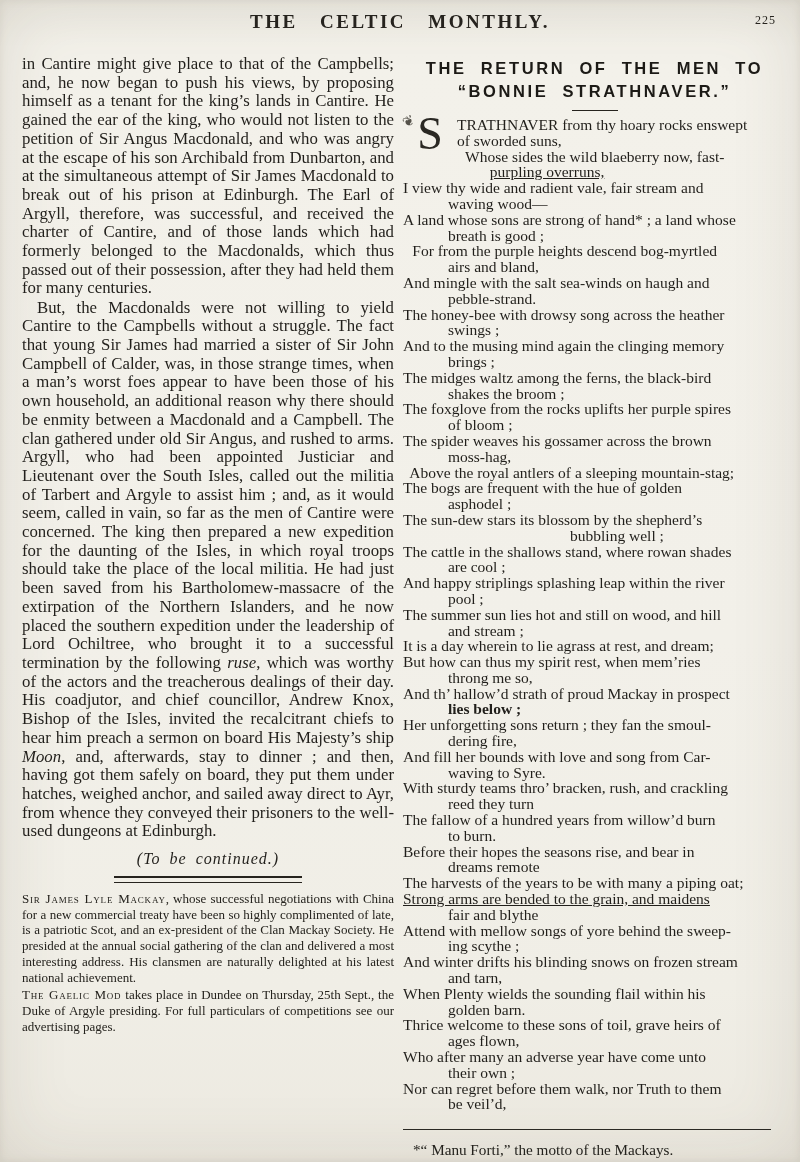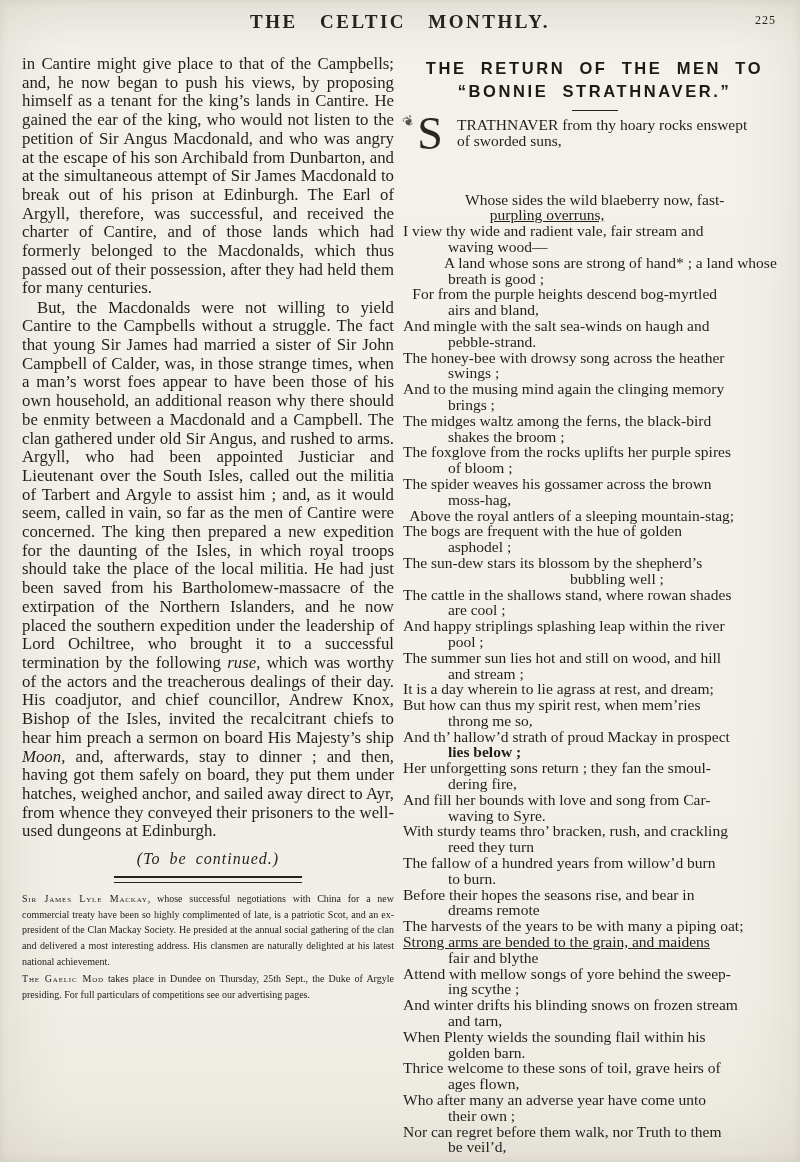--- a/index.html
+++ b/index.html
@@ -33,21 +33,21 @@
   .body-para.indent{text-indent:15px;margin-top:0.5px;}
   .it{font-style:italic;}
   .continued{
     margin-top:9px;text-align:center;font-style:italic;font-size:16px;letter-spacing:1px;word-spacing:4px;
   }
   .double-rule{
     width:188px;margin:8px auto 0 auto;height:3.6px;
     border-top:2.6px solid #26231e;border-bottom:1.2px solid #26231e;
   }
   .note{
-    margin:8px 0 0 0;font-size:10px;line-height:15.9px;text-align:justify;color:#24221d;
+    margin:8px 0 0 0;font-size:13px;line-height:15.9px;text-align:justify;color:#24221d;
   }
   .note + .note{margin-top:1px;}
   .note .lead{font-variant:small-caps;letter-spacing:0.8px;}
   
   .article-title{
     margin-top:2px;text-align:center;
     font-family:"Liberation Sans", sans-serif;font-weight:700;
     font-size:16.5px;line-height:23px;letter-spacing:2.6px;word-spacing:7px;color:#1c1a16;
   }
   .title-rule{width:46px;margin:7px auto 6px auto;border-top:1.6px solid #26231e;}
@@ -89,25 +89,25 @@
     <div class="col-right">
       <div class="article-title">
         <div>THE RETURN OF THE MEN TO</div>
         <div>“BONNIE STRATHNAVER.”</div>
       </div>
       <div class="title-rule"></div>
       <div class="poem">
         <span class="dropcap-wrap"><span class="ornament">❦</span><span class="dropcap-letter">S</span></span>
       <div class="poem-line" style="padding-left: 0em;">TRATHNAVER from thy hoary rocks enswept</div>
           <div class="poem-line" style="padding-left: 1.5em;">of sworded suns,</div>
-          <div class="poem-line" style="padding-left: 4em; margin-top: 43px;">Whose sides the wild blaeberry now, fast-</div>
+          <div class="poem-line" style="padding-left: 4em;">Whose sides the wild blaeberry now, fast-</div>
           <div class="poem-line" style="padding-left: 5.6em; text-decoration: underline;">purpling overruns,</div>
           <div class="poem-line" style="padding-left: 0em;">I view thy wide and radient vale, fair stream and</div>
           <div class="poem-line" style="padding-left: 2.9em;">waving wood—</div>
-          <div class="poem-line" style="padding-left: 0em; margin-left: 41px;">A land whose sons are strong of hand* ; a land whose</div>
+          <div class="poem-line" style="padding-left: 0em;">A land whose sons are strong of hand* ; a land whose</div>
           <div class="poem-line" style="padding-left: 2.9em;">breath is good ;</div>
           <div class="poem-line" style="padding-left: 0.6em;">For from the purple heights descend bog-myrtled</div>
           <div class="poem-line" style="padding-left: 2.9em;">airs and bland,</div>
           <div class="poem-line" style="padding-left: 0em;">And mingle with the salt sea-winds on haugh and</div>
           <div class="poem-line" style="padding-left: 2.9em;">pebble-strand.</div>
           <div class="poem-line" style="padding-left: 0em;">The honey-bee with drowsy song across the heather</div>
           <div class="poem-line" style="padding-left: 2.9em;">swings ;</div>
           <div class="poem-line" style="padding-left: 0em;">And to the musing mind again the clinging memory</div>
           <div class="poem-line" style="padding-left: 2.9em;">brings ;</div>
           <div class="poem-line" style="padding-left: 0em;">The midges waltz among the ferns, the black-bird</div>

